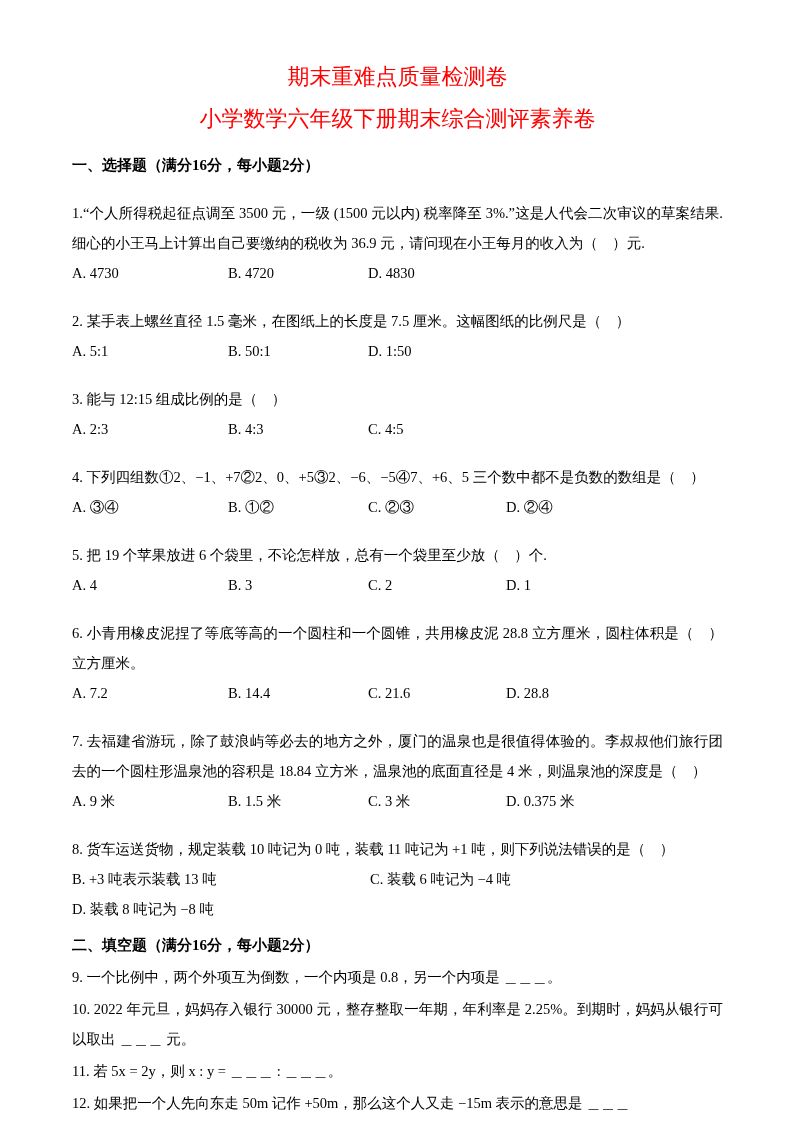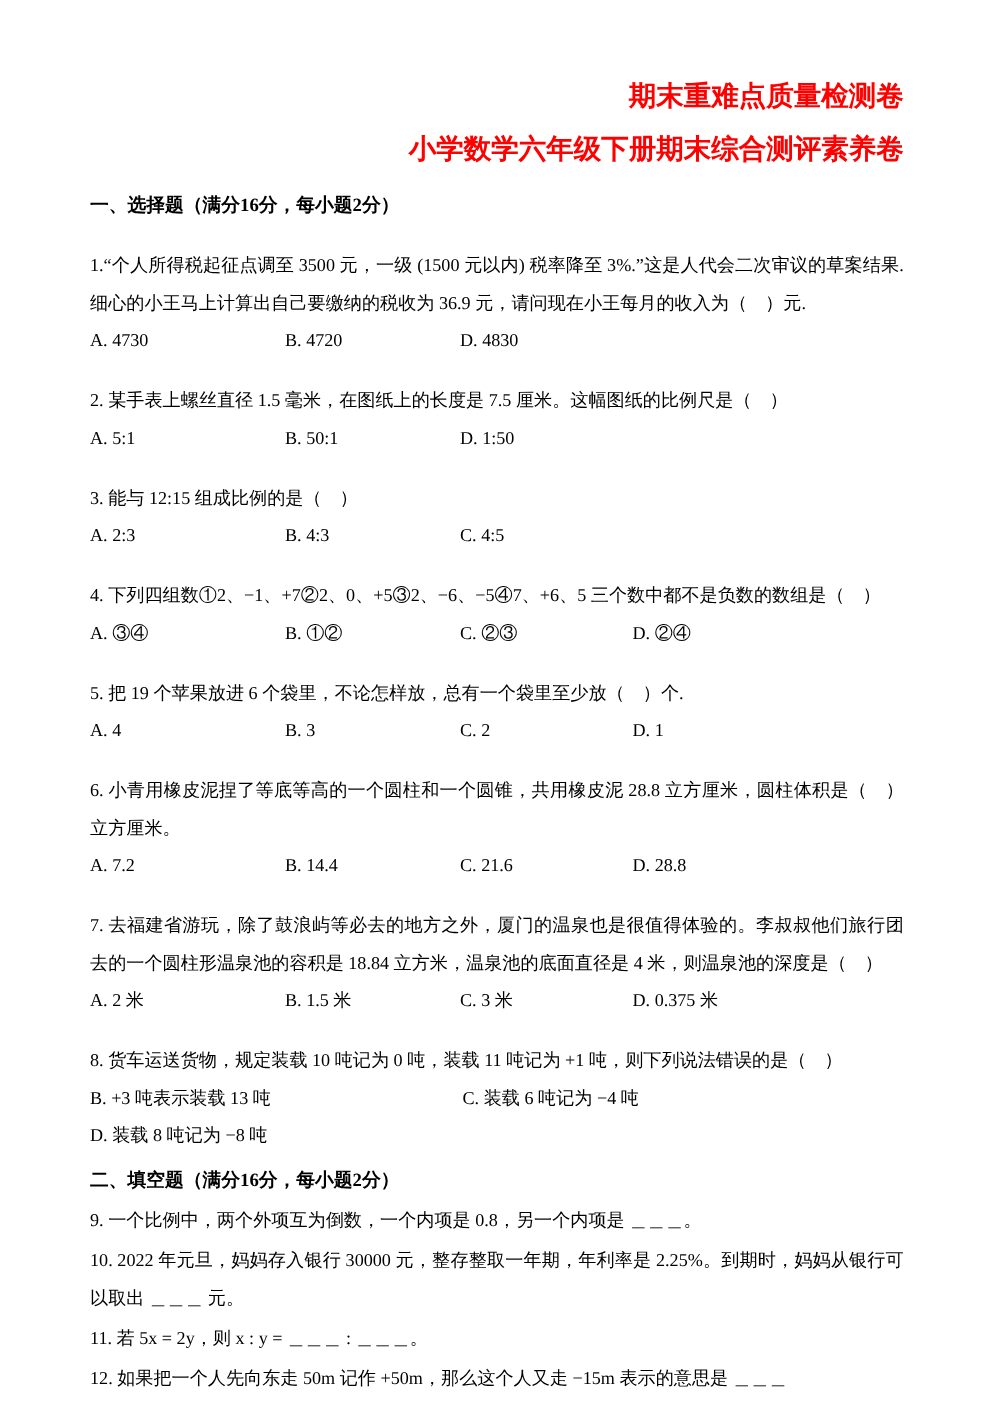--- a/index.html
+++ b/index.html
@@ -7,23 +7,23 @@
     width: 793px;
     min-height: 1122px;
     box-sizing: border-box;
     padding: 56px 70px 40px 72px;
     font-family: "Liberation Serif", "DejaVu Serif", serif;
     font-size: 14.5px;
     color: #000000;
     background: #ffffff;
   }
   .title {
-    text-align: right;
+    text-align: center;
     font-size: 22px;
-    font-weight: bold;
+    font-weight: normal;
     color: var(--title-color, #ff0000);
     line-height: 42px;
   }
   .section-heading {
     font-weight: bold;
     font-size: 15px;
     line-height: 30px;
     margin-top: 6px;
   }
   .q-stem {
@@ -100,21 +100,21 @@
   <div class="q-stem">6. 小青用橡皮泥捏了等底等高的一个圆柱和一个圆锥，共用橡皮泥 28.8 立方厘米，圆柱体积是（　）立方厘米。</div>
   <div class="opts4">
     <span>A. 7.2</span>
     <span>B. 14.4</span>
     <span>C. 21.6</span>
     <span>D. 28.8</span>
   </div>
 
   <div class="q-stem">7. 去福建省游玩，除了鼓浪屿等必去的地方之外，厦门的温泉也是很值得体验的。李叔叔他们旅行团去的一个圆柱形温泉池的容积是 18.84 立方米，温泉池的底面直径是 4 米，则温泉池的深度是（　）</div>
   <div class="opts4">
-    <span>A. 2 米</span>
+    <span>A. 9 米</span>
     <span>B. 1.5 米</span>
     <span>C. 3 米</span>
     <span>D. 0.375 米</span>
   </div>
 
   <div class="q-stem">8. 货车运送货物，规定装载 10 吨记为 0 吨，装载 11 吨记为 +1 吨，则下列说法错误的是（　）</div>
   <div class="opts2">
     <span>B. +3 吨表示装载 13 吨</span>
     <span>C. 装载 6 吨记为 −4 吨</span>
     <span>D. 装载 8 吨记为 −8 吨</span>

